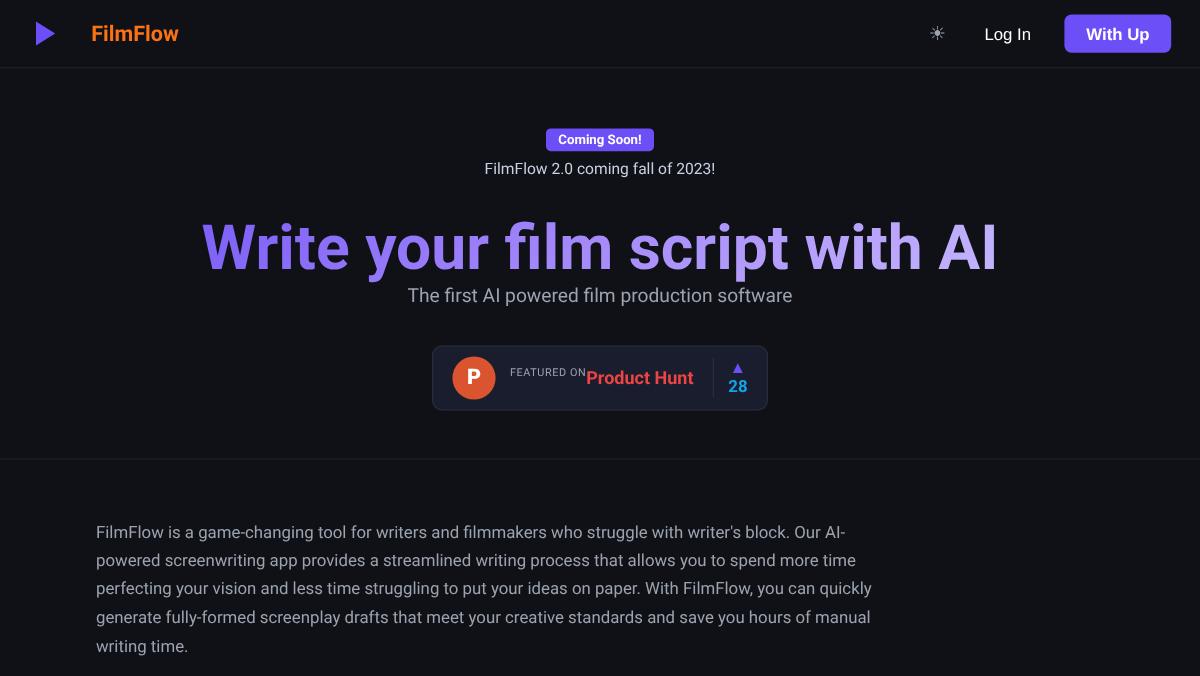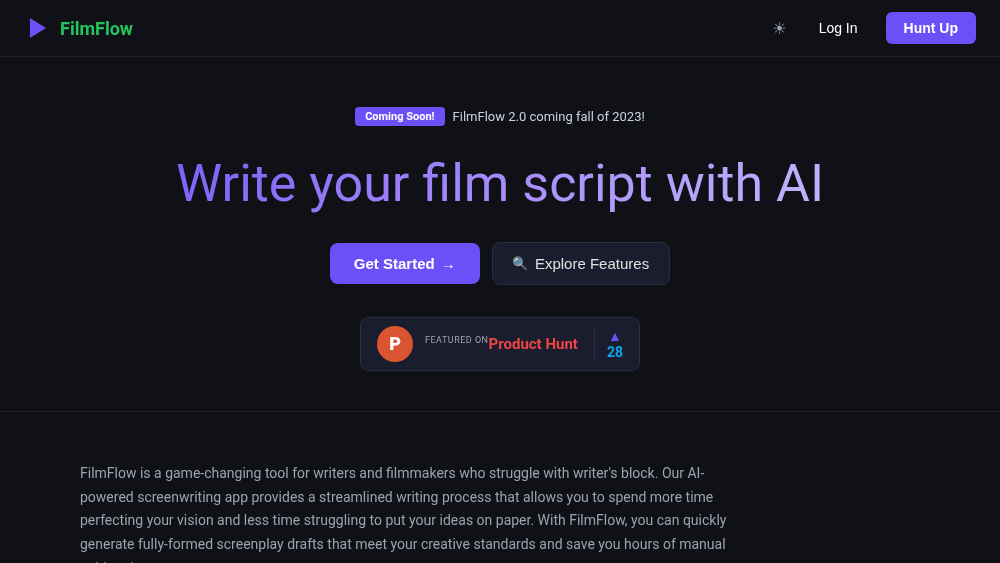--- a/index.html
+++ b/index.html
@@ -17,22 +17,22 @@
       display: flex;
       align-items: center;
       justify-content: space-between;
       padding: 12px 24px;
       background-color: #0f1117;
       border-bottom: 1px solid #1e2130;
     }
     .navbar-brand {
       display: flex;
       align-items: center;
-      gap: 8px;
-      color: #22c55e;
+      gap: 24px;
+      color: #f97316;
       font-weight: 700;
       font-size: 18px;
     }
     .brand-icon {
       width: 28px;
       height: 28px;
     }
     .navbar-right {
       display: flex;
       align-items: center;
@@ -71,42 +71,43 @@
       flex-direction: column;
       align-items: center;
       text-align: center;
       padding: 50px 24px 30px;
     }
     .coming-soon-banner {
       display: flex;
       align-items: center;
       gap: 8px;
       margin-bottom: 28px;
+      flex-direction: column;
     }
     .badge-coming-soon {
       background: #6c4ff6;
       color: #fff;
       font-size: 11px;
       font-weight: 700;
       padding: 3px 10px;
       border-radius: 4px;
     }
     .banner-text {
       color: #c9d1e0;
       font-size: 13px;
     }
     .hero-title {
       font-size: 52px;
-      font-weight: 400;
+      font-weight: 700;
       background: linear-gradient(135deg, #7c5ff8 0%, #a78bfa 50%, #c4b5fd 100%);
       -webkit-background-clip: text;
       -webkit-text-fill-color: transparent;
       background-clip: text;
       line-height: 1.15;
-      margin-bottom: 28px;
+      margin-bottom: 0;
       max-width: 700px;
     }
     .hero-subtitle {
       color: #9ca3af;
       font-size: 16px;
       margin-bottom: 32px;
     }
     .hero-buttons {
       display: flex;
       gap: 12px;
@@ -231,42 +232,33 @@
     <svg class="brand-icon" viewBox="0 0 28 28" fill="none">
       <polygon points="6,4 22,14 6,24" fill="#6c4ff6"></polygon>
     </svg>
     <span>FilmFlow</span>
   </div>
   <div class="navbar-right">
     <button class="theme-toggle">
       <span>☀</span>
     </button>
     <button class="btn-login">Log In</button>
-    <button class="btn-signup">Hunt Up</button>
+    <button class="btn-signup">With Up</button>
   </div>
 </nav>
 
 <section class="hero">
   <div class="coming-soon-banner">
     <span class="badge-coming-soon">Coming Soon!</span>
     <span class="banner-text">FilmFlow 2.0 coming fall of 2023!</span>
   </div>
 
   <h1 class="hero-title">Write your film script with AI</h1>
-
-  <div class="hero-buttons">
-    <button class="btn-get-started">
-      <span>Get Started</span>
-      <span>→</span>
-    </button>
-    <button class="btn-explore">
-      <span style="font-size:13px;">🔍</span>
-      <span>Explore Features</span>
-    </button>
-  </div>
+  <p class="hero-subtitle">The first AI powered film production software</p>
+
 
   <div class="ph-badge">
     <div class="ph-logo">
       <span>P</span>
     </div>
     <div class="ph-text">
       <span class="ph-featured">FEATURED ON</span>
       <span class="ph-name">Product Hunt</span>
     </div>
     <div class="ph-votes">

